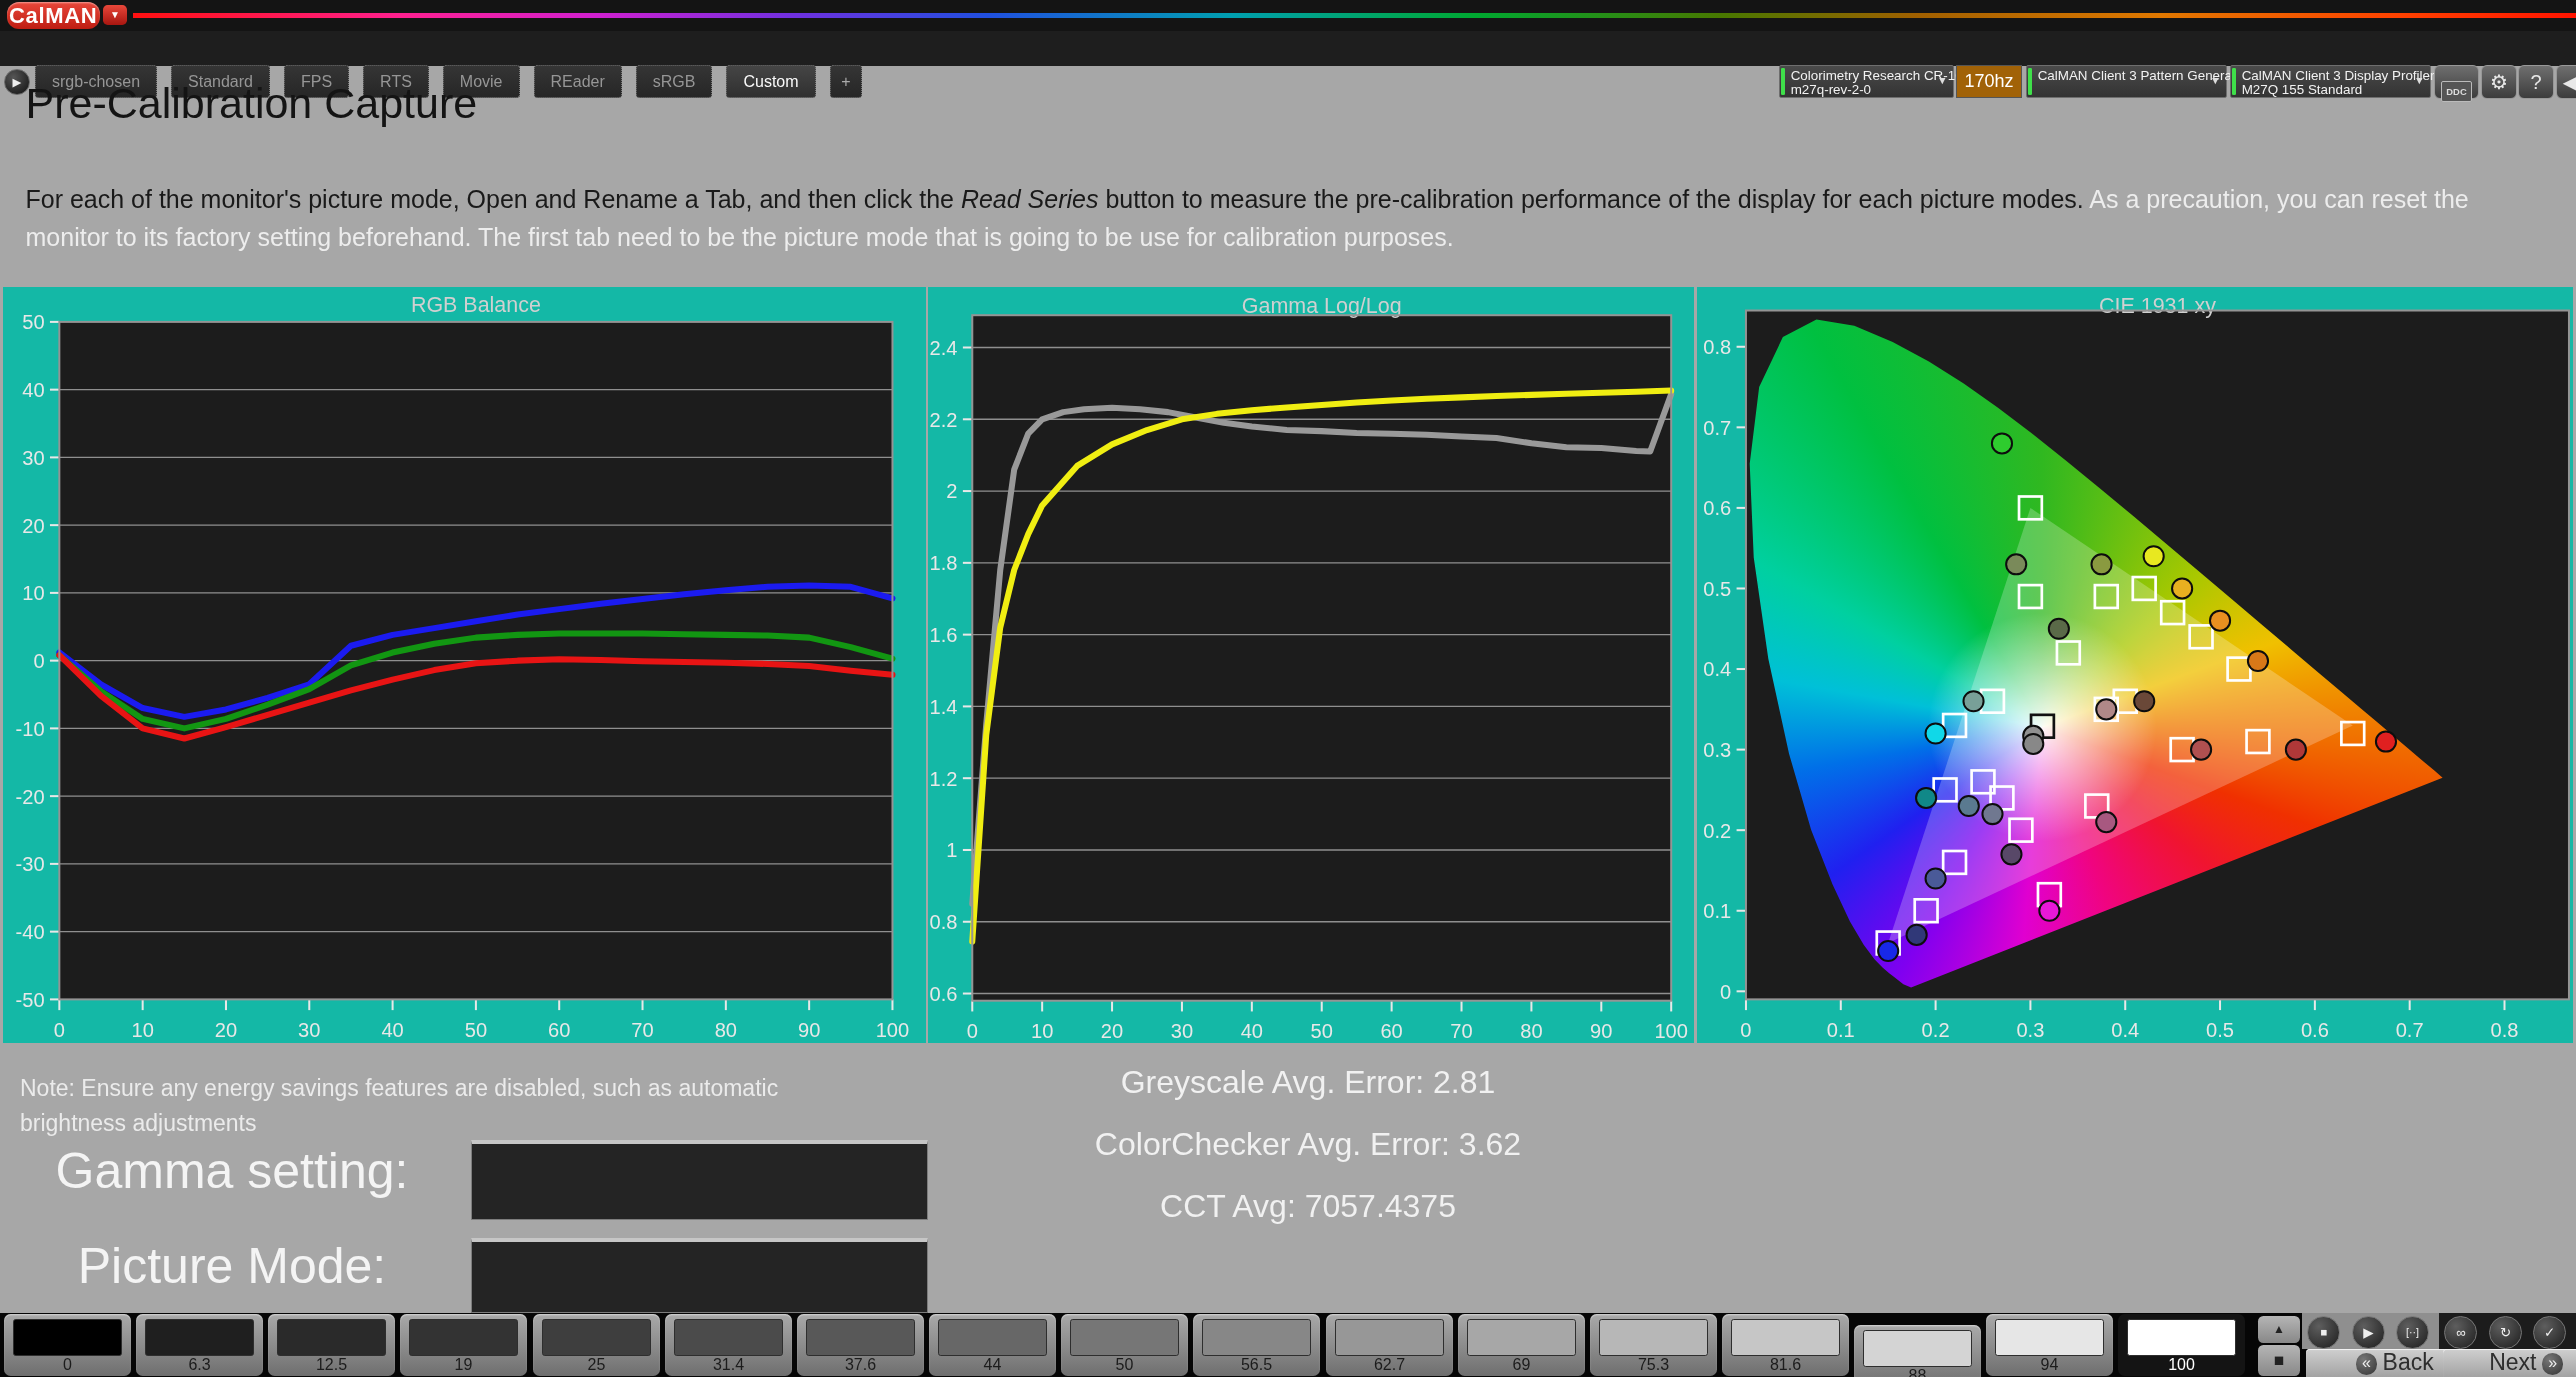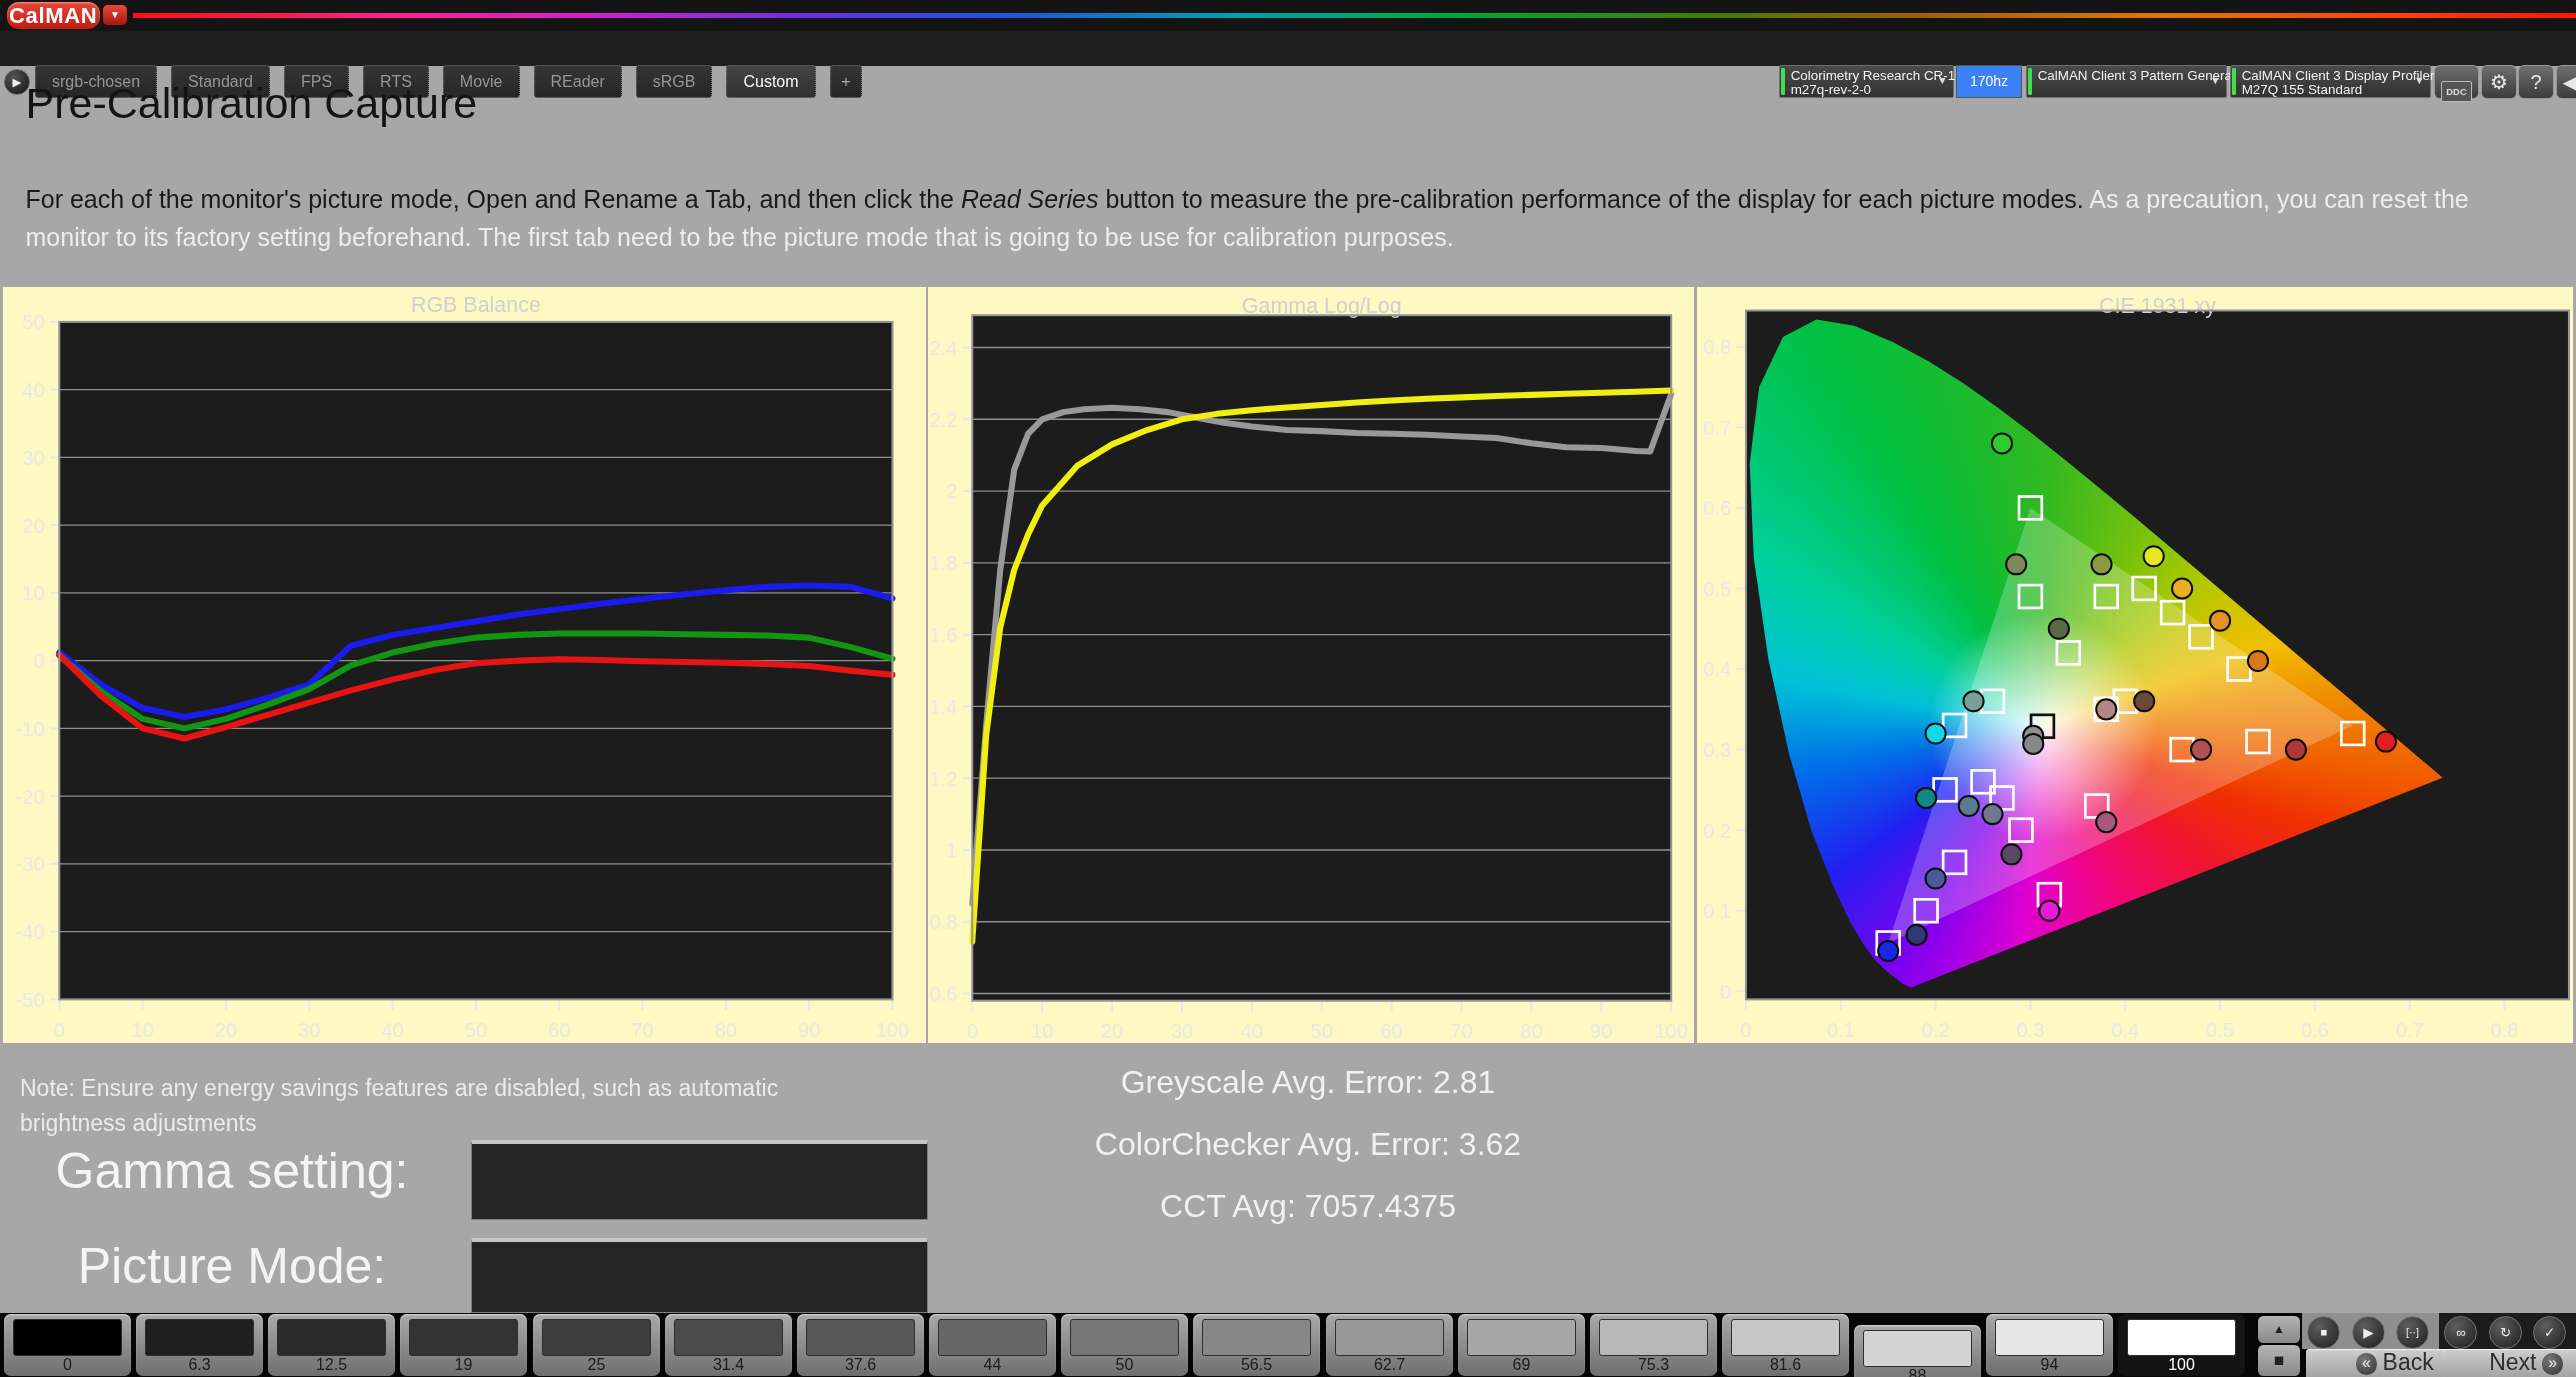--- a/index.html
+++ b/index.html
@@ -23,34 +23,34 @@
   .tab{height:31px;line-height:31px;padding:0 16px;font-size:16px;color:#969696;
         background:linear-gradient(#353535,#262626);border:0.7px dotted #7a7a7a;border-radius:3.4px;}
   .tab.active{color:#fafafa;background:linear-gradient(#454545,#303030);}
   .tab.add{padding:0 10.7px;color:#aaa;}
   .dropdown{position:absolute;top:34px;height:31px;background:linear-gradient(#4a4a4a,#333);
         border:0.7px solid #6e6e6e;border-radius:2px;color:#f2f2f2;}
   .dropdown .bar{position:absolute;left:1.3px;top:2px;bottom:2px;width:4px;background:#3fe04a;border-radius:1.3px;}
   .dropdown .l1{position:absolute;left:10.7px;top:2px;font-size:13.4px;white-space:nowrap;}
   .dropdown .l2{position:absolute;left:10.7px;top:16px;font-size:13.4px;white-space:nowrap;}
   .dropdown .arr{position:absolute;right:5.4px;top:8px;color:#ddd;font-size:10.7px;}
-  .hzbox{position:absolute;top:34px;height:31px;background:#3b82f6;border:0.7px solid #555;
-        color:#fff;font-size:14px;text-align:center;line-height:31px;}
+  .hzbox{position:absolute;top:34px;height:31px;background:#a16207;border:0.7px solid #555;
+        color:#fff;font-size:18px;text-align:center;line-height:31px;}
   .sqbtn{position:absolute;top:34px;height:32px;border-radius:6px;
         background:linear-gradient(#6f6f6f,#3c3c3c);border:0.7px solid #989898;
         color:#e8e8e8;text-align:center;line-height:32px;font-size:20px;}
   .ddc-glyph{display:inline-block;margin-top:15px;width:29.5px;height:19px;border:1.3px solid #bbb;border-radius:2px;
         background:#555;color:#ddd;font-size:9.4px;line-height:19px;font-weight:bold;}
   
   .page-title{position:absolute;left:25.5px;top:79px;font-size:43px;color:#141414;}
   .instructions{position:absolute;left:25.5px;top:180px;width:2524px;font-size:25px;line-height:38px;color:#1a1a1a;}
   .instructions .lite{color:#ededed;}
   .instructions .ital{font-style:italic;}
   
-  .panel{position:absolute;top:287px;height:756px;background:#fef9c3;}
+  .panel{position:absolute;top:287px;height:756px;background:#14b8a6;}
   .panel svg{position:absolute;left:0;top:0;}
   .cie-layer{position:absolute;}
   
   .results{position:absolute;left:912px;top:1051px;width:792px;text-align:center;
         font-size:32px;line-height:62px;color:#f1f1f1;}
   .note{position:absolute;left:20px;top:1071px;width:798px;font-size:23px;line-height:35px;color:#ebebeb;}
   .field-label{position:absolute;left:0;width:464px;text-align:center;font-size:50px;color:#f4f4f4;}
   .field-box{position:absolute;left:471px;width:455px;background:#242424;
         border:1.3px solid #7d7d7d;border-top:4.7px solid #c6c6c6;}
   

